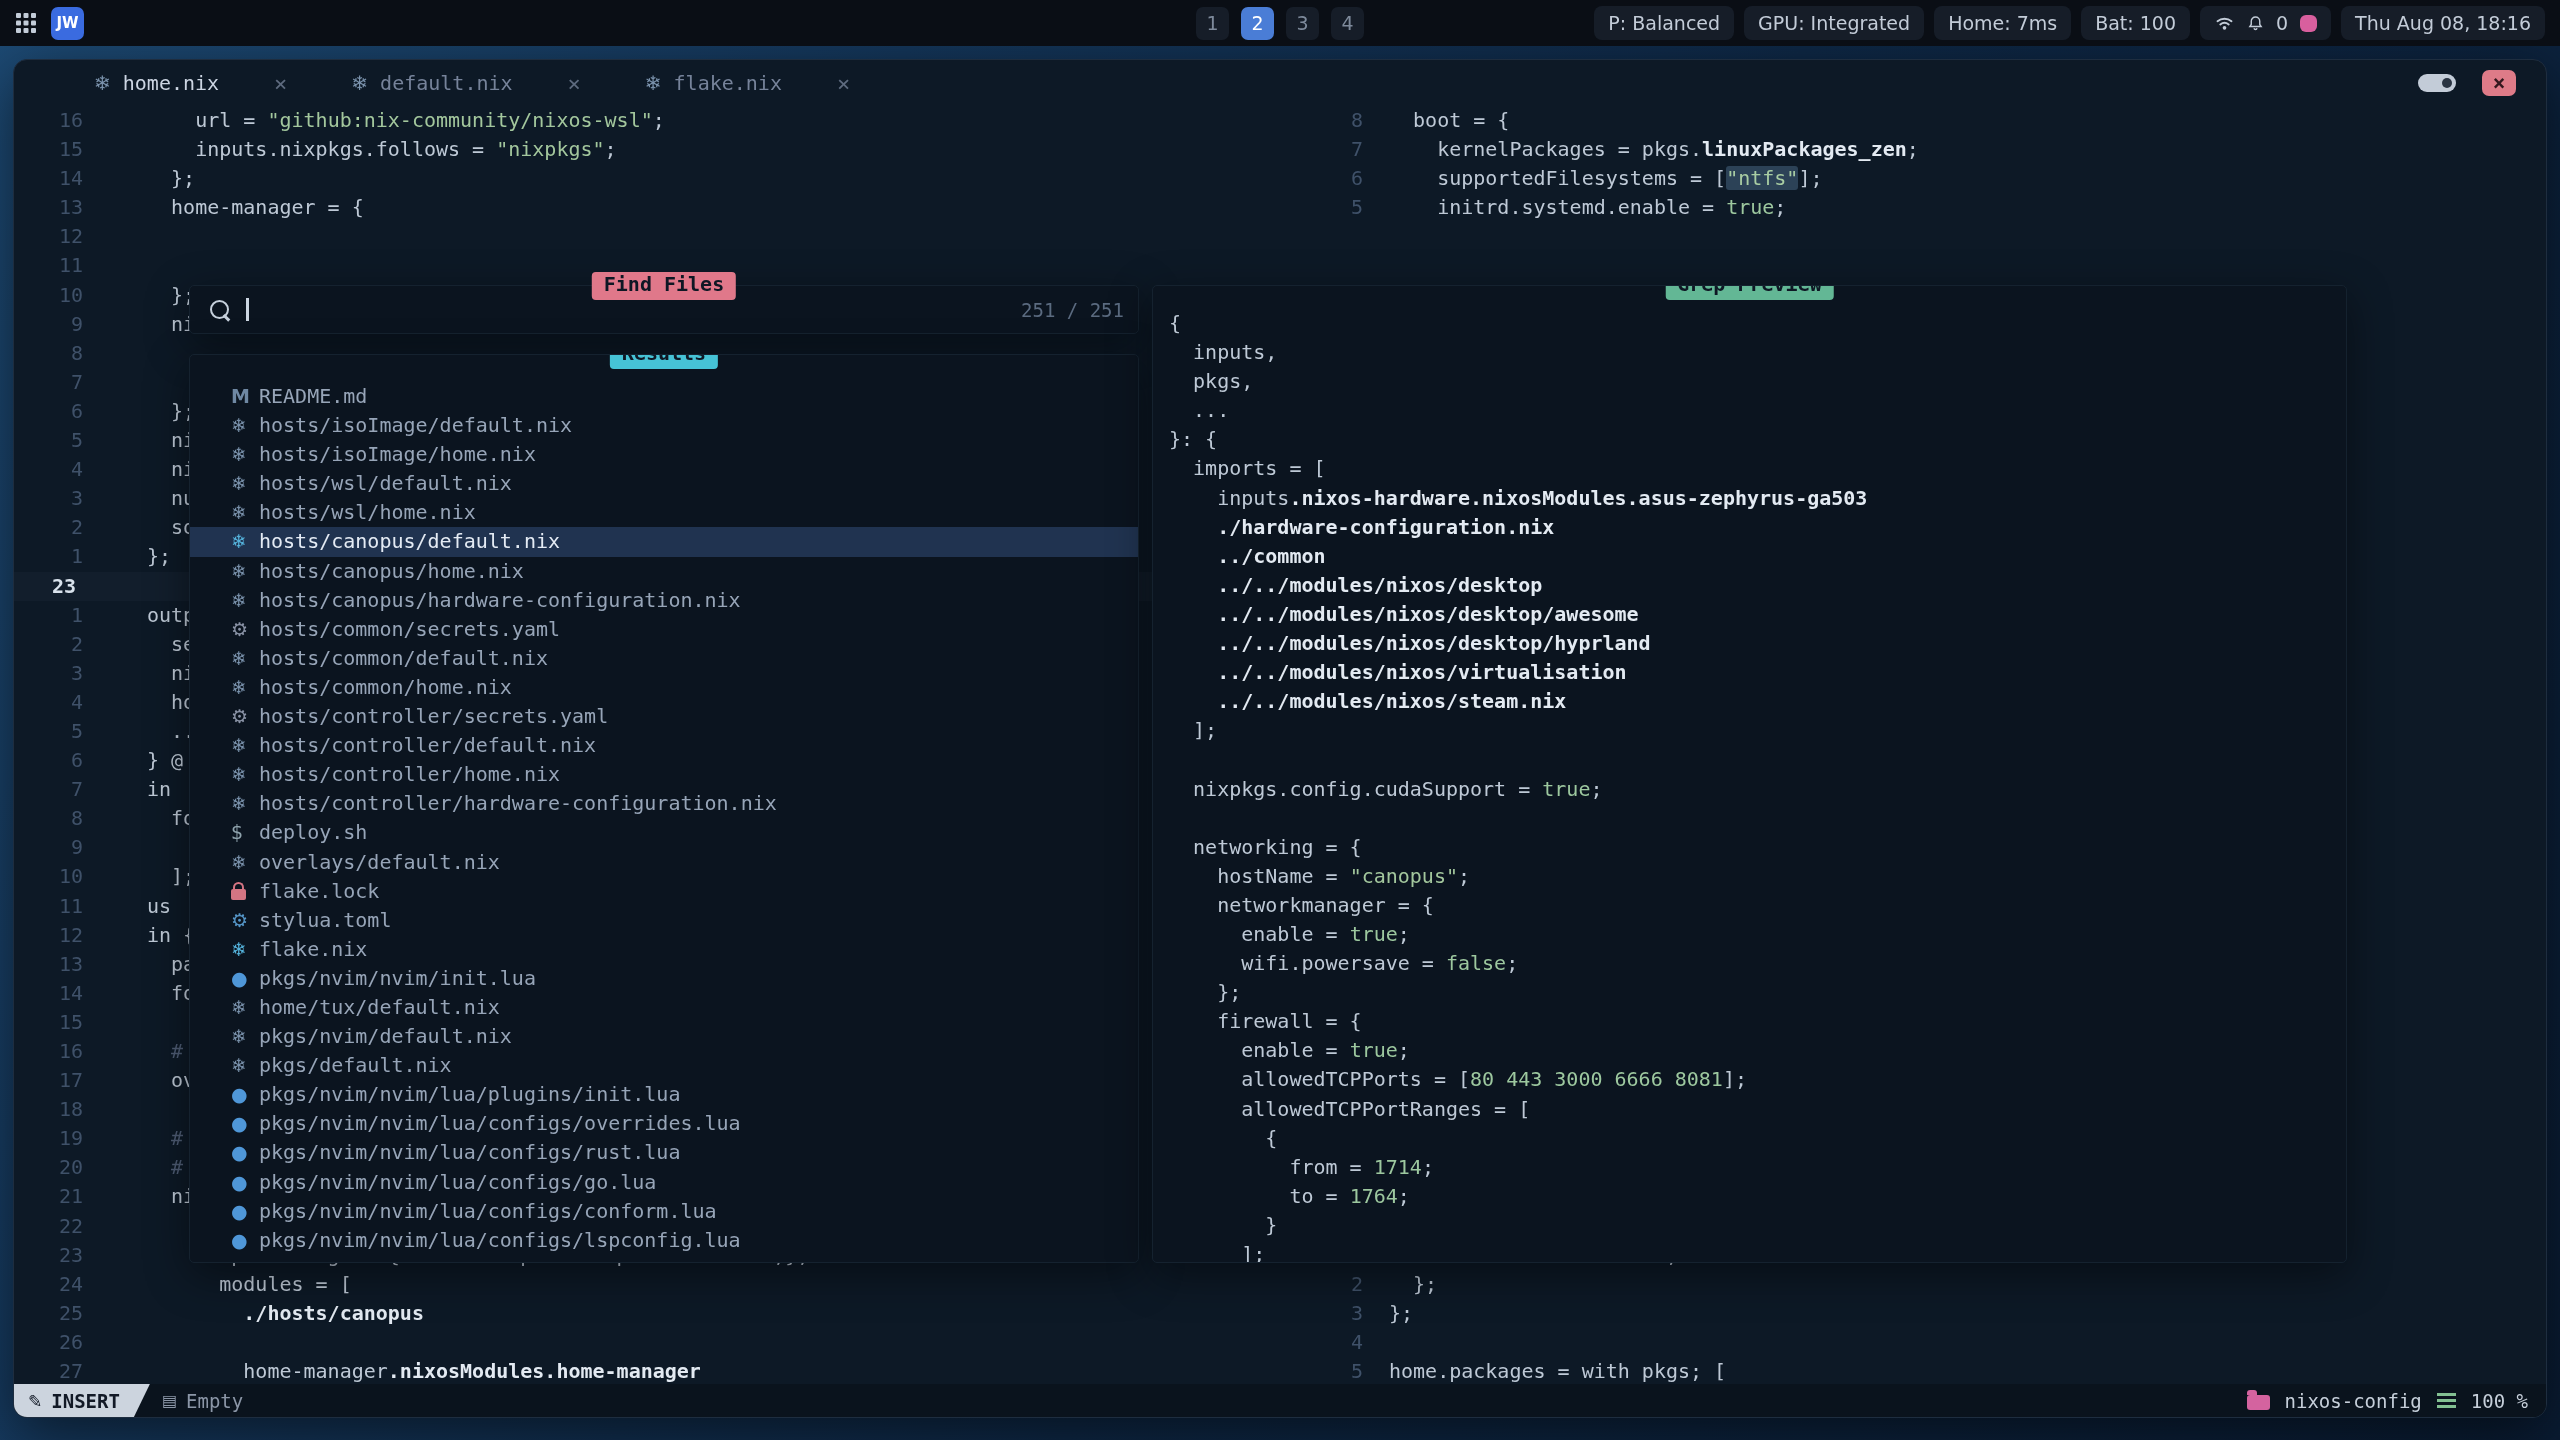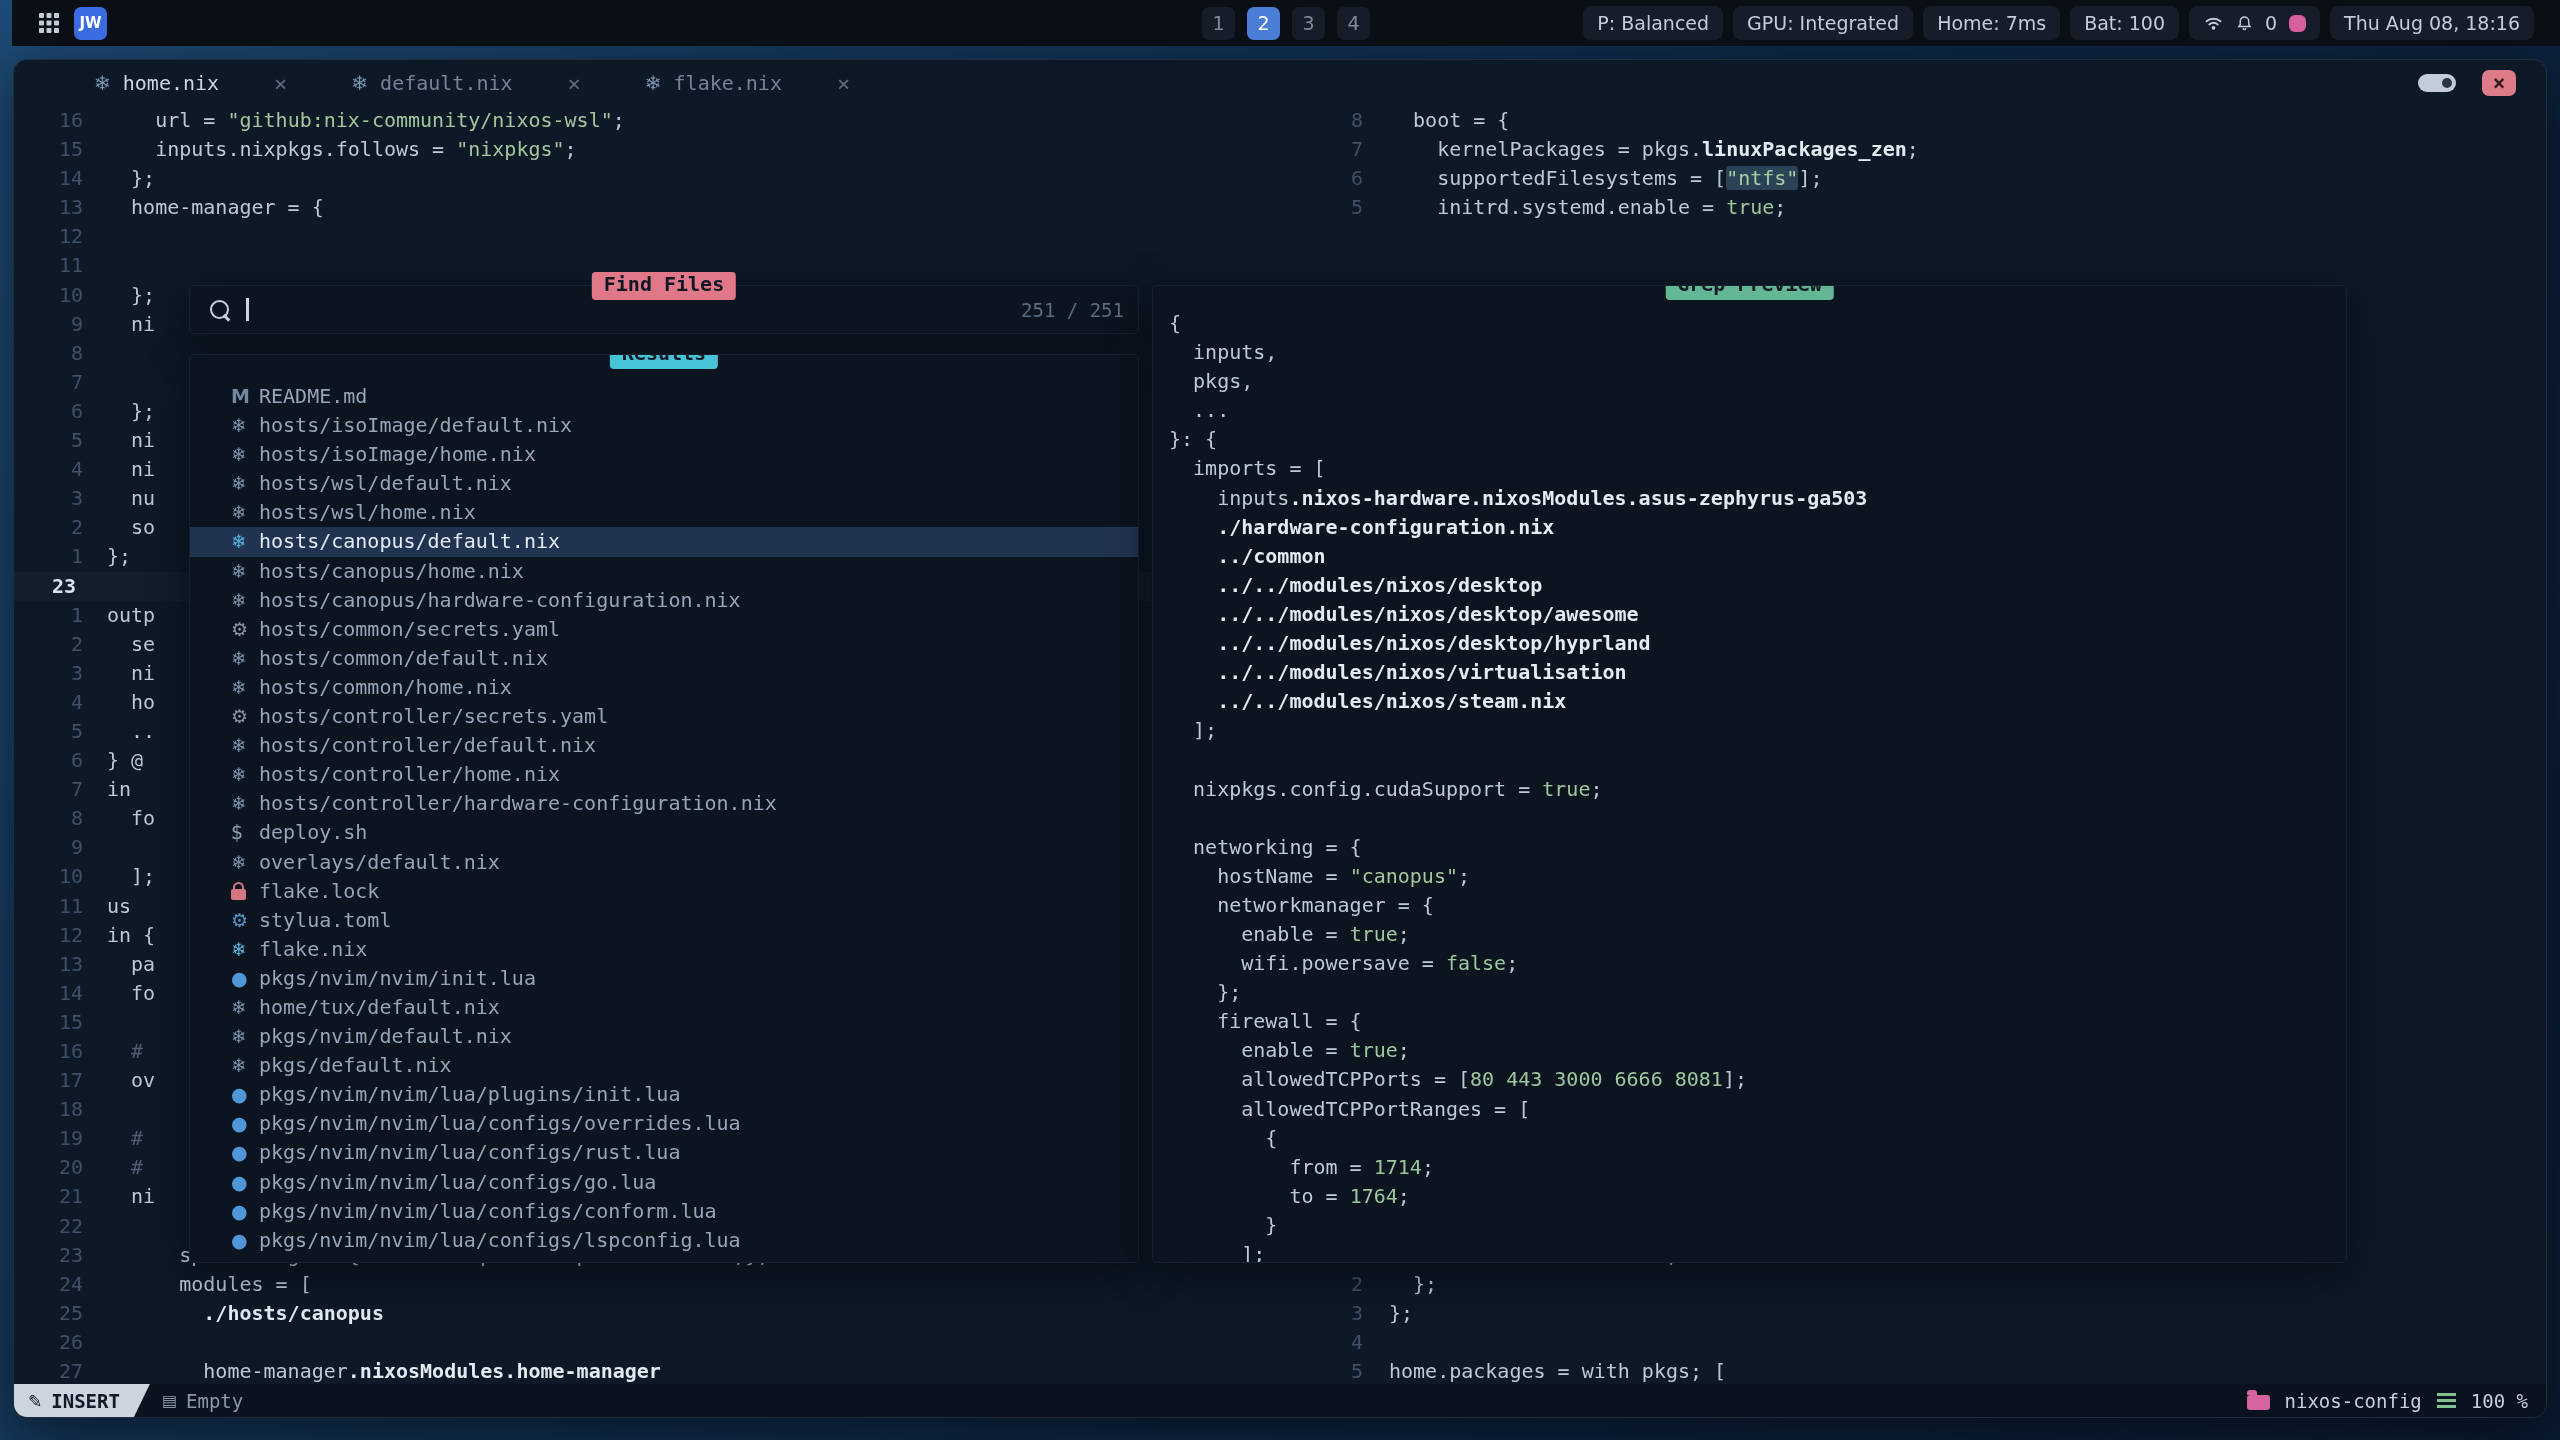--- a/index.html
+++ b/index.html
@@ -1,22 +1,22 @@
 <!DOCTYPE html>
 <html><head>
 <meta charset="utf-8">
 <style>
   html,body{margin:0;padding:0;}
   body{width:2560px;height:1440px;overflow:hidden;font-family:"DejaVu Sans",sans-serif;}
   .desktop{position:relative;width:2560px;height:1440px;
     background:linear-gradient(118deg,#1d4a74 0%,#14365a 28%,#0e2846 55%,#0a1c33 100%);}
 
   
-  .topbar{position:absolute;left:12px;top:0;right:0;height:46px;background:#0a0e15;
-    display:flex;align-items:center;padding:0 26px;box-sizing:border-box;z-index:10;}
+  .topbar{position:absolute;left:0;top:0;right:0;height:46px;background:#0a0e15;
+    display:flex;align-items:center;padding:0 15px;box-sizing:border-box;z-index:10;}
   .tb-left{display:flex;align-items:center;gap:14px;}
   .logo{width:33px;height:33px;border-radius:7px;background:#3a6be0;color:#fff;
     font:bold 15px "DejaVu Sans",sans-serif;display:flex;align-items:center;justify-content:center;}
   .tb-center{position:absolute;left:50%;top:0;height:100%;transform:translateX(-50%);
     display:flex;align-items:center;gap:12px;}
   .ws{width:33px;height:33px;border-radius:7px;background:#161d28;color:#7e8a9b;
     display:flex;align-items:center;justify-content:center;font-size:19px;cursor:default;}
   .ws.active{background:#4a7dd6;color:#ffffff;}
   .tb-right{margin-left:auto;display:flex;align-items:center;gap:10px;}
   .pill{background:#161d28;color:#c3ccd8;border-radius:8px;padding:6px 14px;font-size:19px;white-space:nowrap;}
@@ -43,21 +43,21 @@
 
   
   .editor{position:absolute;top:46px;left:0;right:0;bottom:33px;overflow:hidden;
     font:20px/29.1px "DejaVu Sans Mono",monospace;}
   .pane{position:absolute;top:0;}
   .pane-left{left:0;width:1330px;}
   .pane-rt{left:1270px;right:0;}
   .pane-rb{left:1270px;right:0;top:1135px;}
   .row{height:29.1px;display:flex;white-space:pre;}
   .row.cur{background:#121e2c;}
-  .ln{flex:0 0 69px;box-sizing:border-box;text-align:right;color:#3f5169;margin-right:24px;}
+  .ln{flex:0 0 69px;box-sizing:border-box;text-align:right;color:#3f5169;margin-right:64px;}
   .pane-rt .ln,.pane-rb .ln{flex-basis:79px;margin-right:26px;}
   .ln.curln{text-align:left;padding-left:38px;color:#d9e2ec;font-weight:bold;}
   .tk-fg{color:#bec9d6;}
   .tk-b{color:#e3eaf2;font-weight:bold;}
   .tk-str{color:#a3c79d;}
   .tk-grn{color:#9dc89f;margin-top:40px;}
   .tk-cm{color:#4e5c74;}
   .tk-hl{color:#a9cda3;background:#2c4257;border-radius:3px;}
 
   

